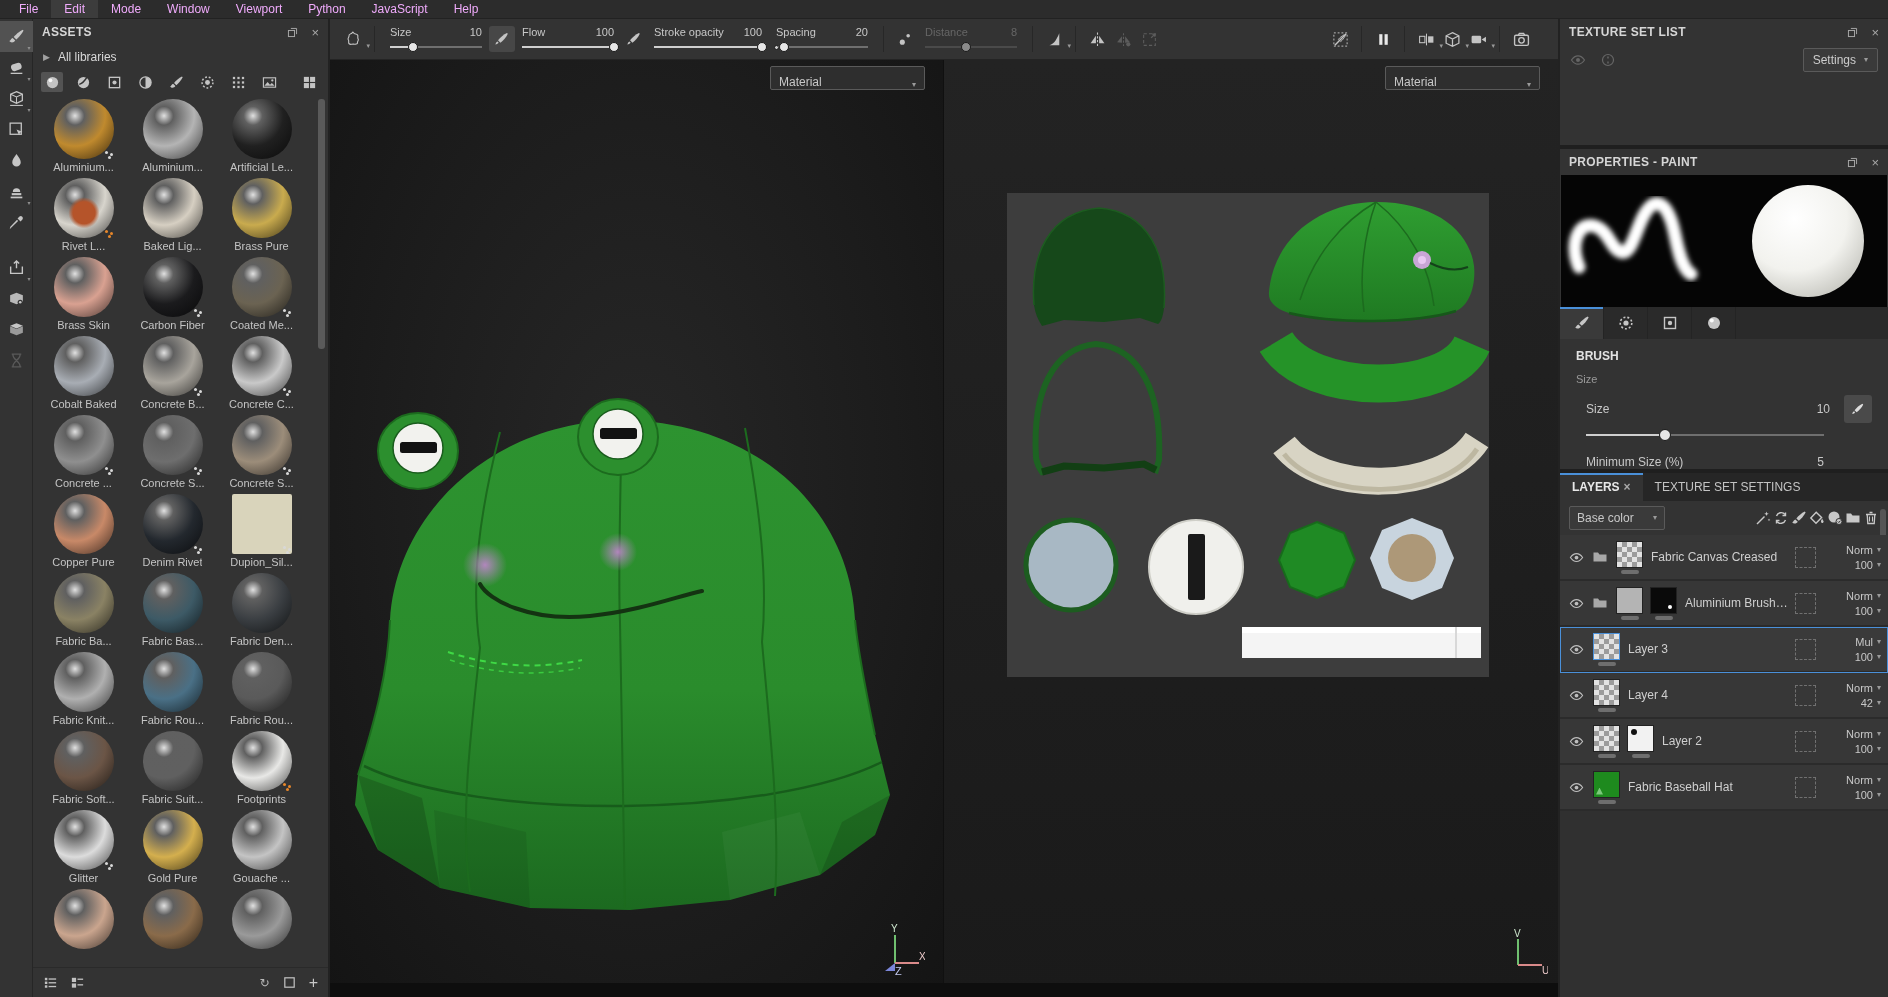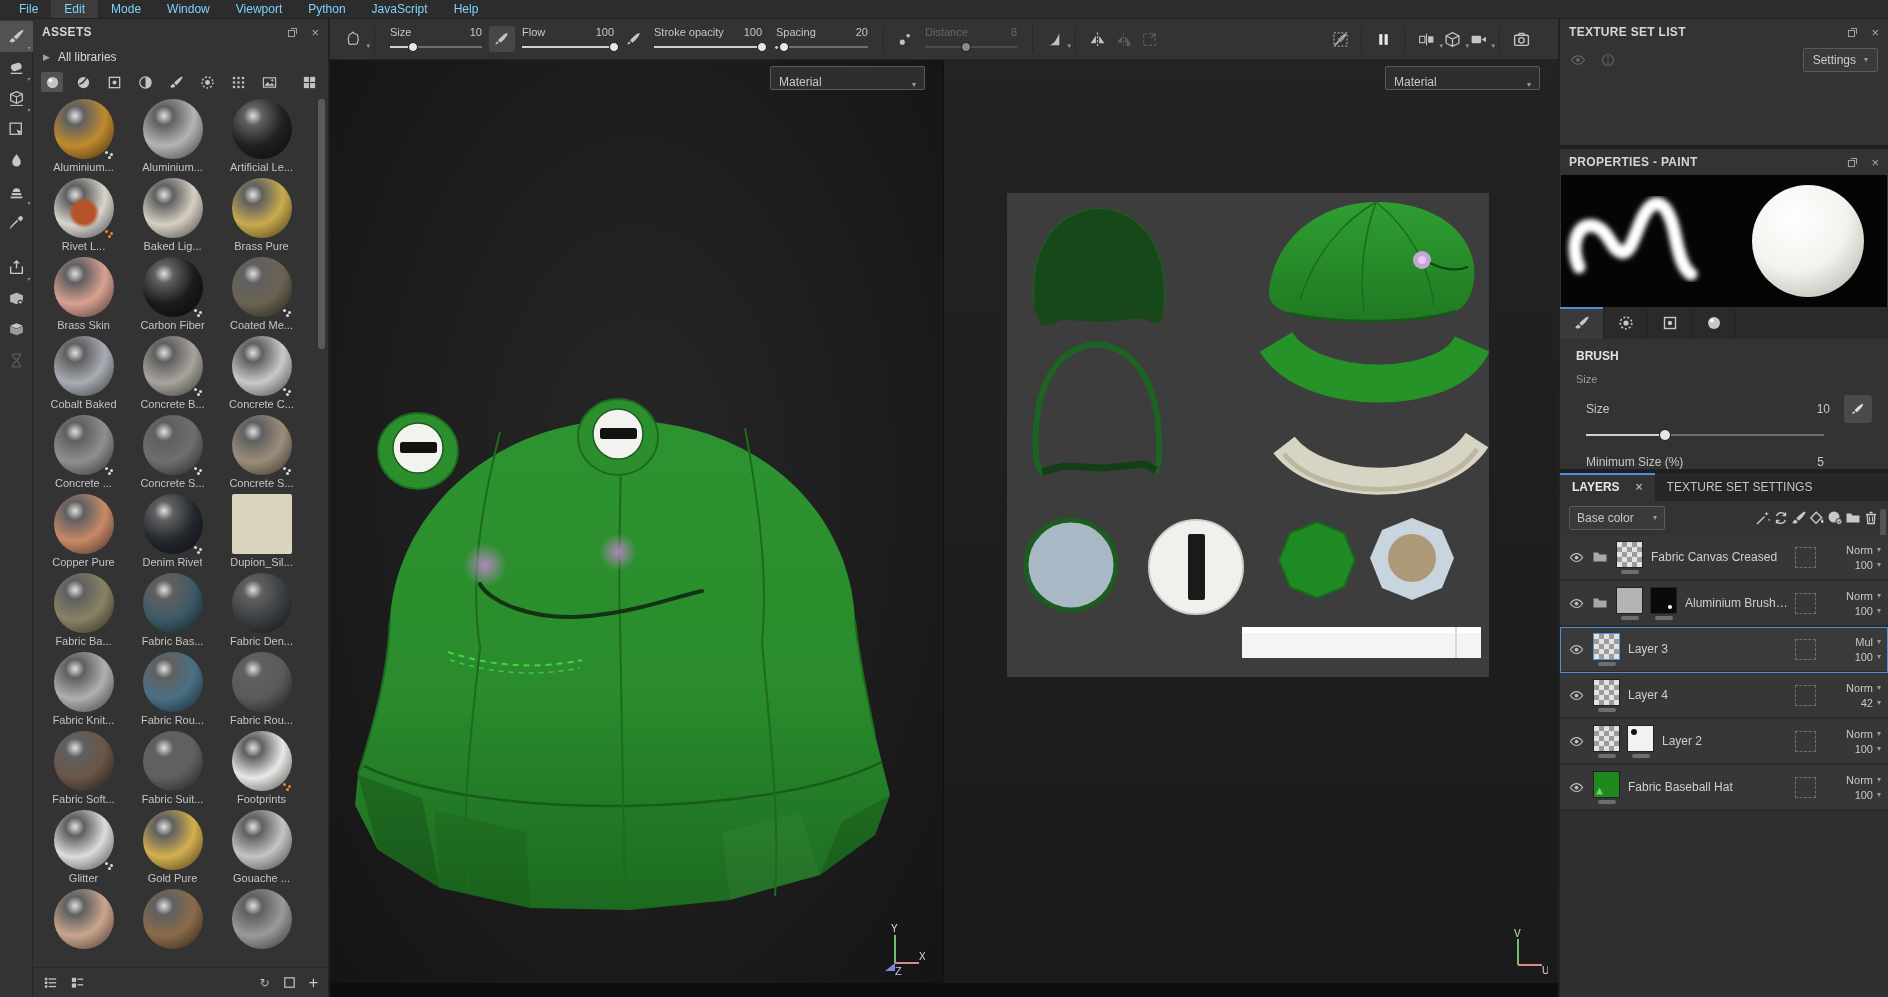--- a/index.html
+++ b/index.html
@@ -7,21 +7,21 @@
   .app{position:relative;width:1888px;height:997px;overflow:hidden;
        font-family:"Liberation Sans","DejaVu Sans",sans-serif;font-size:12px;color:#c8c8c8;background:#1d1d1d;}
   svg{display:block}
   .ico{display:inline-flex;align-items:center;justify-content:center;color:#c2c2c2;}
   .ico svg{width:16px;height:16px;}
   .dim{color:#666;}
   .chev{font-size:8px;color:#9a9a9a;line-height:1;}
 
   
   .menubar{height:19px;background:#2c2c2c;display:flex;align-items:center;padding-left:6px;border-bottom:1px solid #222;}
-  .menu-item{padding:0 13px;line-height:18px;color:#7dd3fc;cursor:default;}
+  .menu-item{padding:0 13px;line-height:18px;color:#f0abfc;cursor:default;}
   .menu-item.active{background:#3c3c3c;}
 
   
   .main{display:flex;height:978px;}
   .toolstrip{width:33px;background:#333;border-right:1px solid #262626;display:flex;flex-direction:column;align-items:center;padding-top:2px;}
   .tool{width:33px;height:31px;display:flex;align-items:center;justify-content:center;color:#c6c6c6;position:relative;}
   .tool svg{width:17px;height:17px;}
   .tool.active{background:#525252;}
   .tool.disabled{color:#5a5a5a;}
   .tool .dd{position:absolute;right:2px;bottom:1px;font-size:6px;color:#8f8f8f;}
@@ -117,21 +117,21 @@
   .pen-btn svg{width:15px;height:15px;}
   .p-track{position:relative;height:12px;margin:6px 48px 0 10px;}
   .p-track .line{position:absolute;left:0;right:0;top:5px;height:2px;background:#6f6f6f;}
   .p-track .tb-handle{width:12px;height:12px;margin-left:-6px;}
   .p-min-row{display:flex;margin:14px 48px 0 10px;}
   .p-min-row .sp{flex:1;}
   .props-scroll{position:absolute;right:2px;top:170px;width:6px;height:140px;background:#555;border-radius:3px;}
   
   .layersP{flex:1;display:flex;flex-direction:column;background:#303030;}
   .ltabs{height:28px;background:#262626;display:flex;}
-  .ltab{display:flex;align-items:center;padding:0 12px;gap:16px;color:#c4c4c4;}
+  .ltab{display:flex;align-items:center;padding:0 12px;gap:4px;color:#c4c4c4;}
   .ltab.active{background:#333;box-shadow:inset 0 2px 0 #4a90d9;color:#e8e8e8;font-weight:bold;}
   .ltab .x{color:#a8a8a8;font-size:12px;}
   .lcontrols{height:34px;background:#333;display:flex;align-items:center;padding:0 9px;gap:2px;}
   .chan-dd{width:96px;height:24px;border:1px solid #5a5a5a;background:#3a3a3a;border-radius:2px;display:flex;align-items:center;gap:6px;padding:0 7px;}
   .chan-dd .sp{flex:1;}
   .lc-sp{flex:1;}
   .lc-ico{color:#c8c8c8;}
   .lc-ico svg{width:16px;height:16px;}
   .lrows{background:#333;}
   .lrow{height:46px;background:#373737;border-bottom:2px solid #2b2b2b;display:flex;align-items:center;padding:0 7px;gap:7px;position:relative;}

